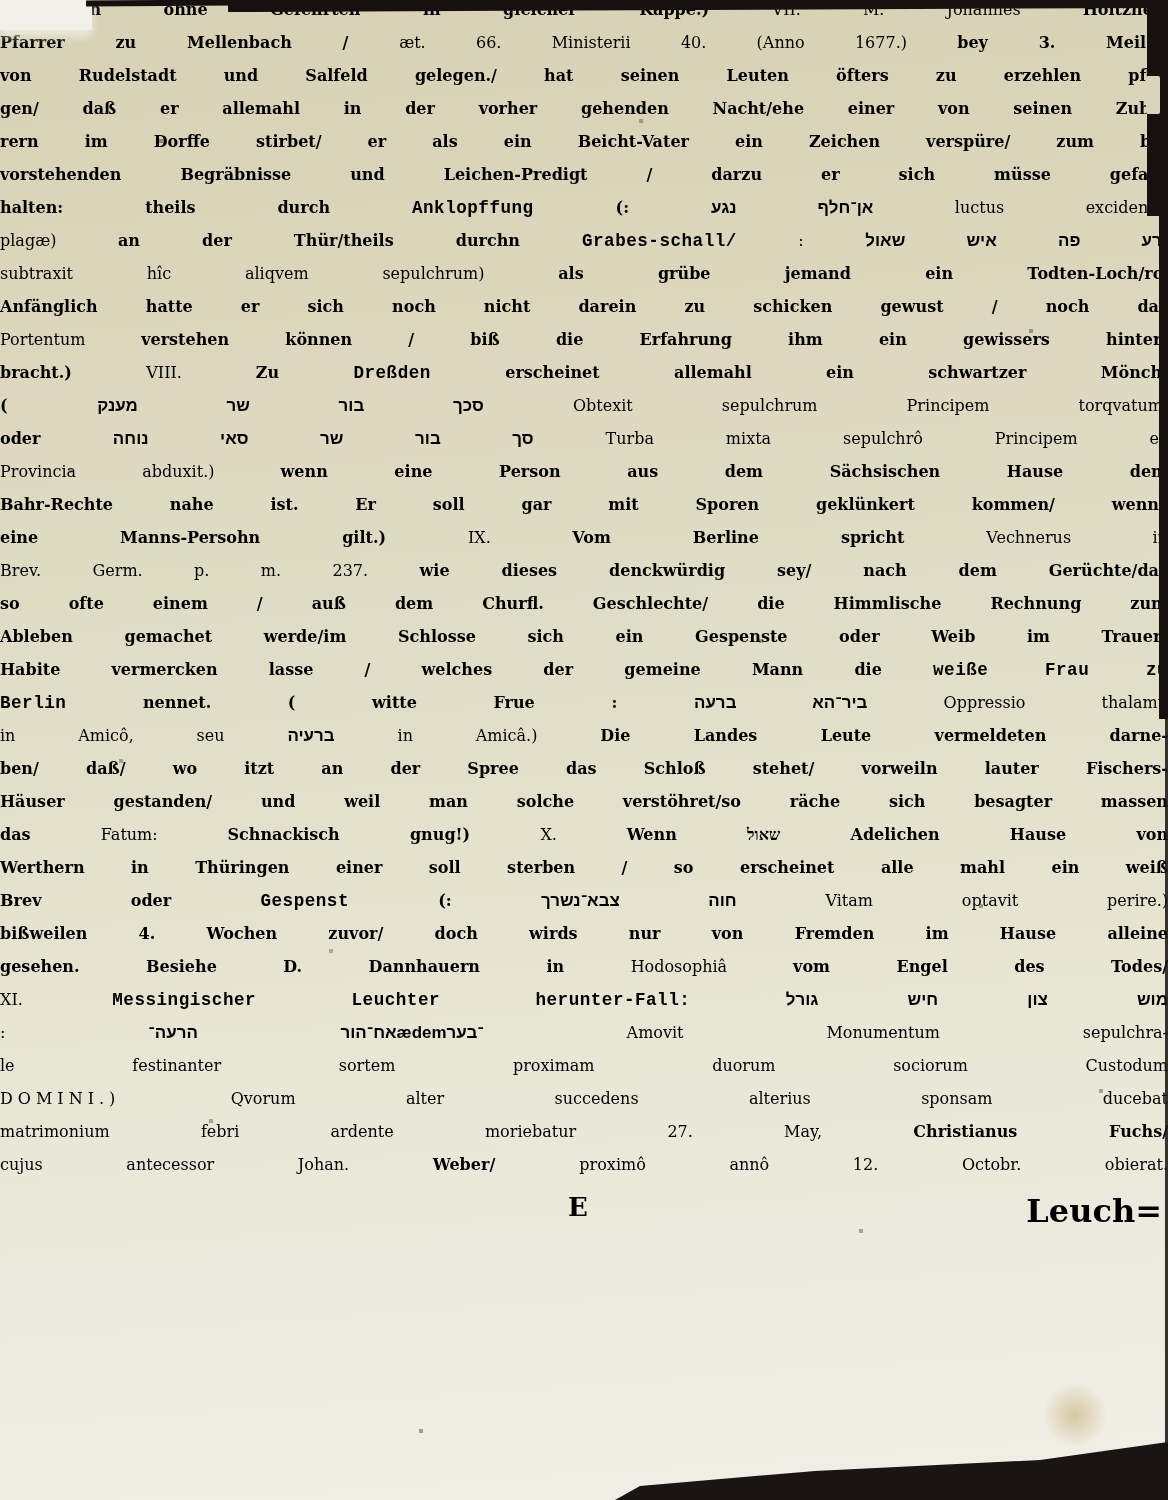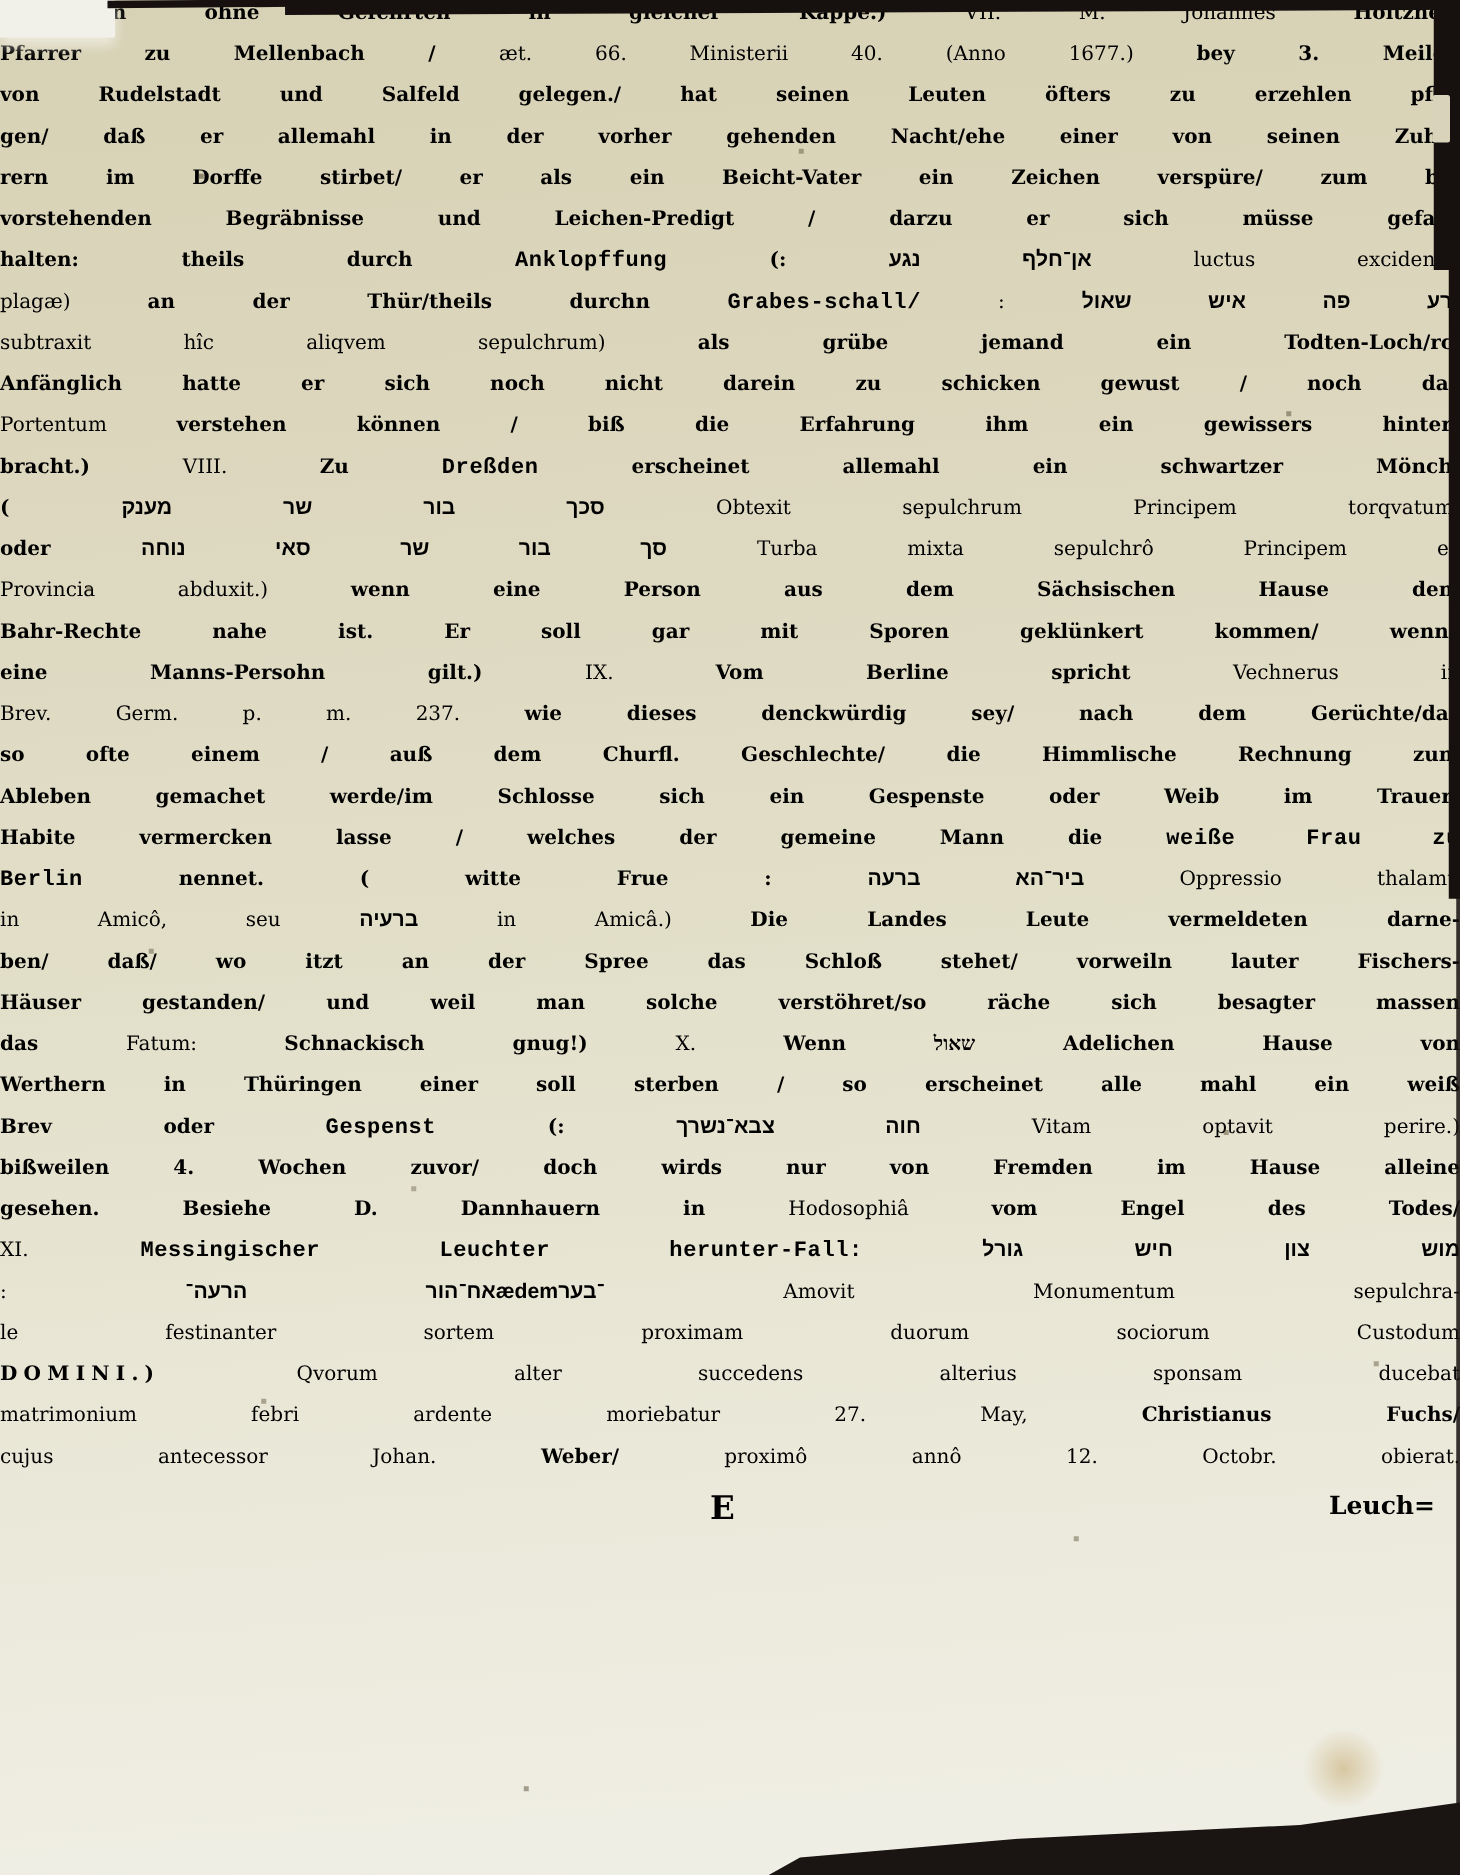--- a/index.html
+++ b/index.html
@@ -34,24 +34,24 @@
   .text-block{
     position:absolute;left:72px;top:74px;width:934px;z-index:2;
     transform:rotate(-1.15deg);transform-origin:top left;
     color:#241d13;font-size:22px;line-height:33px;
   }
   .line{text-align:justify;text-align-last:justify;height:33px;overflow:hidden;}
   .seg-f{font-weight:700;}               
   .seg-a{font-weight:400;}               
   .seg-e{font-weight:700;font-size:1.1em;letter-spacing:.5px;font-family:Liberation Mono, monospace;}  
   .seg-h{font-family:Liberation Sans, sans-serif;font-weight:700;font-size:1.06em;} 
-  .seg-d{font-weight:700;letter-spacing:5px;}  
+  .seg-d{font-weight:400;letter-spacing:5px;}  
   .footer-line{position:relative;height:40px;margin-top:4px;}
   .signature{position:absolute;left:568px;top:0;font-weight:700;font-size:26px;}
-  .catchword{position:absolute;right:20px;top:0;font-weight:700;font-size:20px;}
+  .catchword{position:absolute;right:6px;top:0;font-weight:700;font-size:32px;}
 </style>
 </head>
 <body>
 
 <div class="corner-patch"></div>
 <div class="edge top-strip-thin"></div>
 <div class="edge top-strip"></div>
 <div class="edge right-band-top"></div>
 <div class="right-notch"></div>
 <div class="edge right-band-mid"></div>

